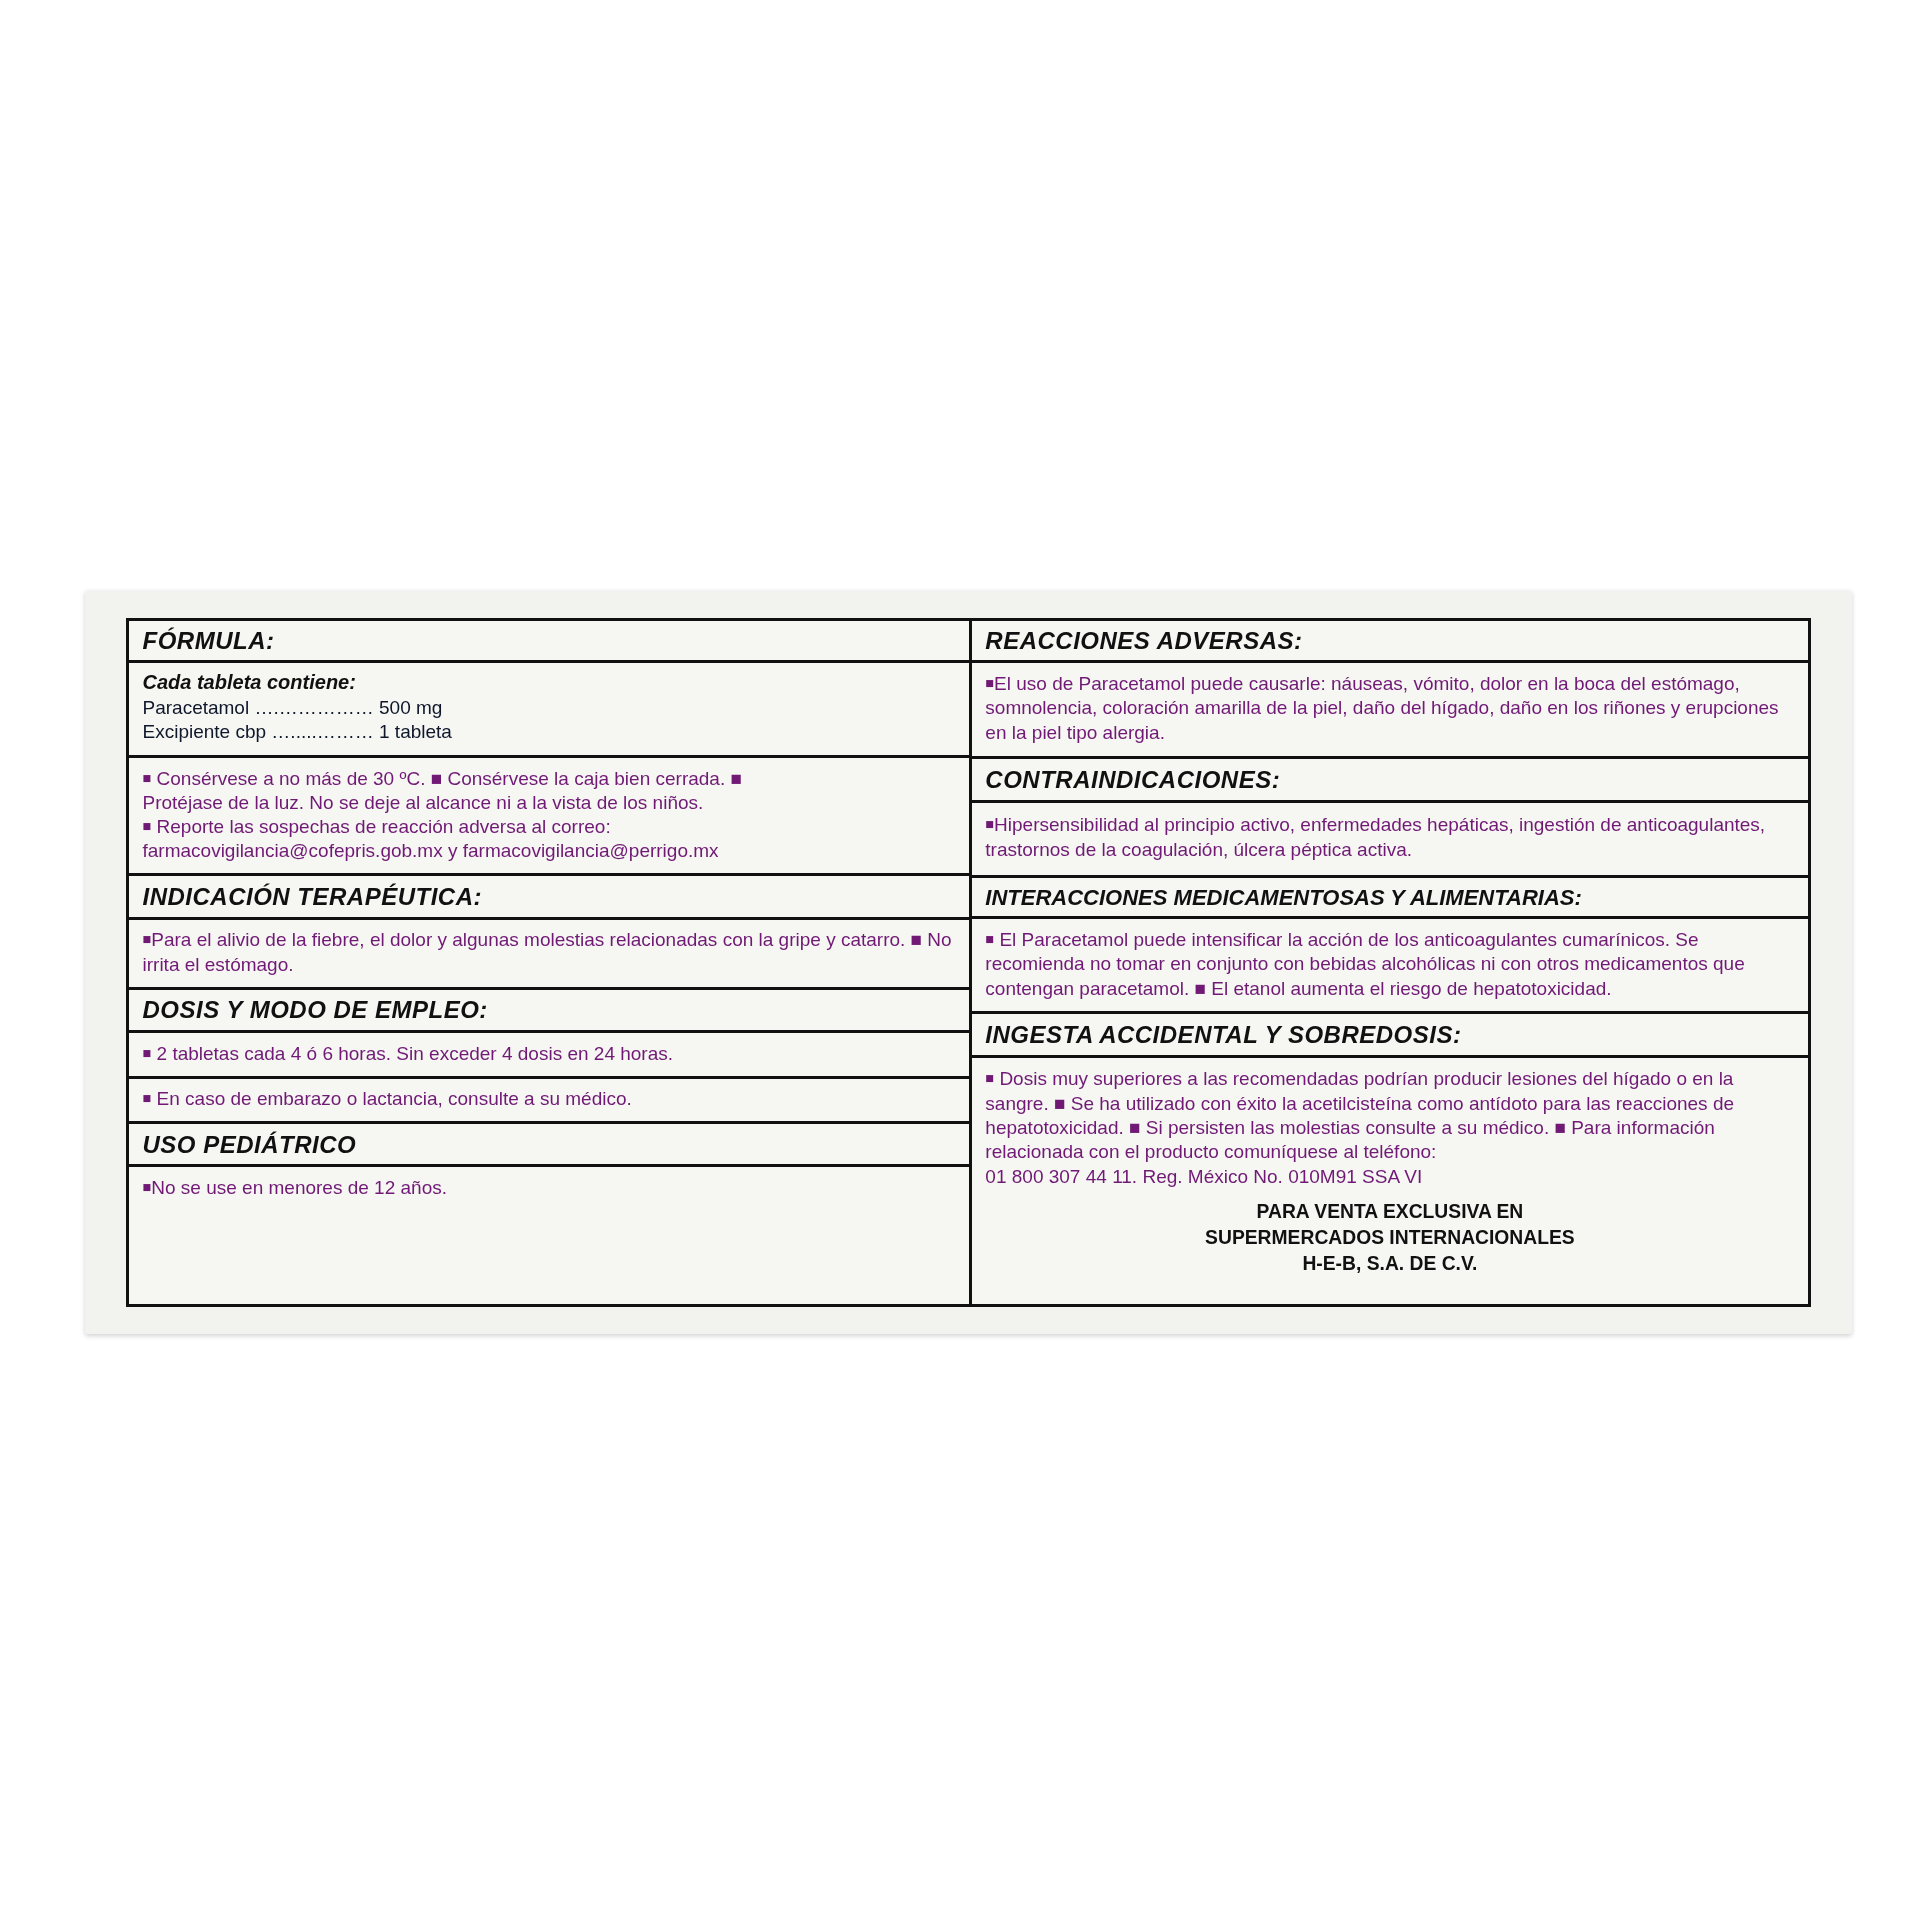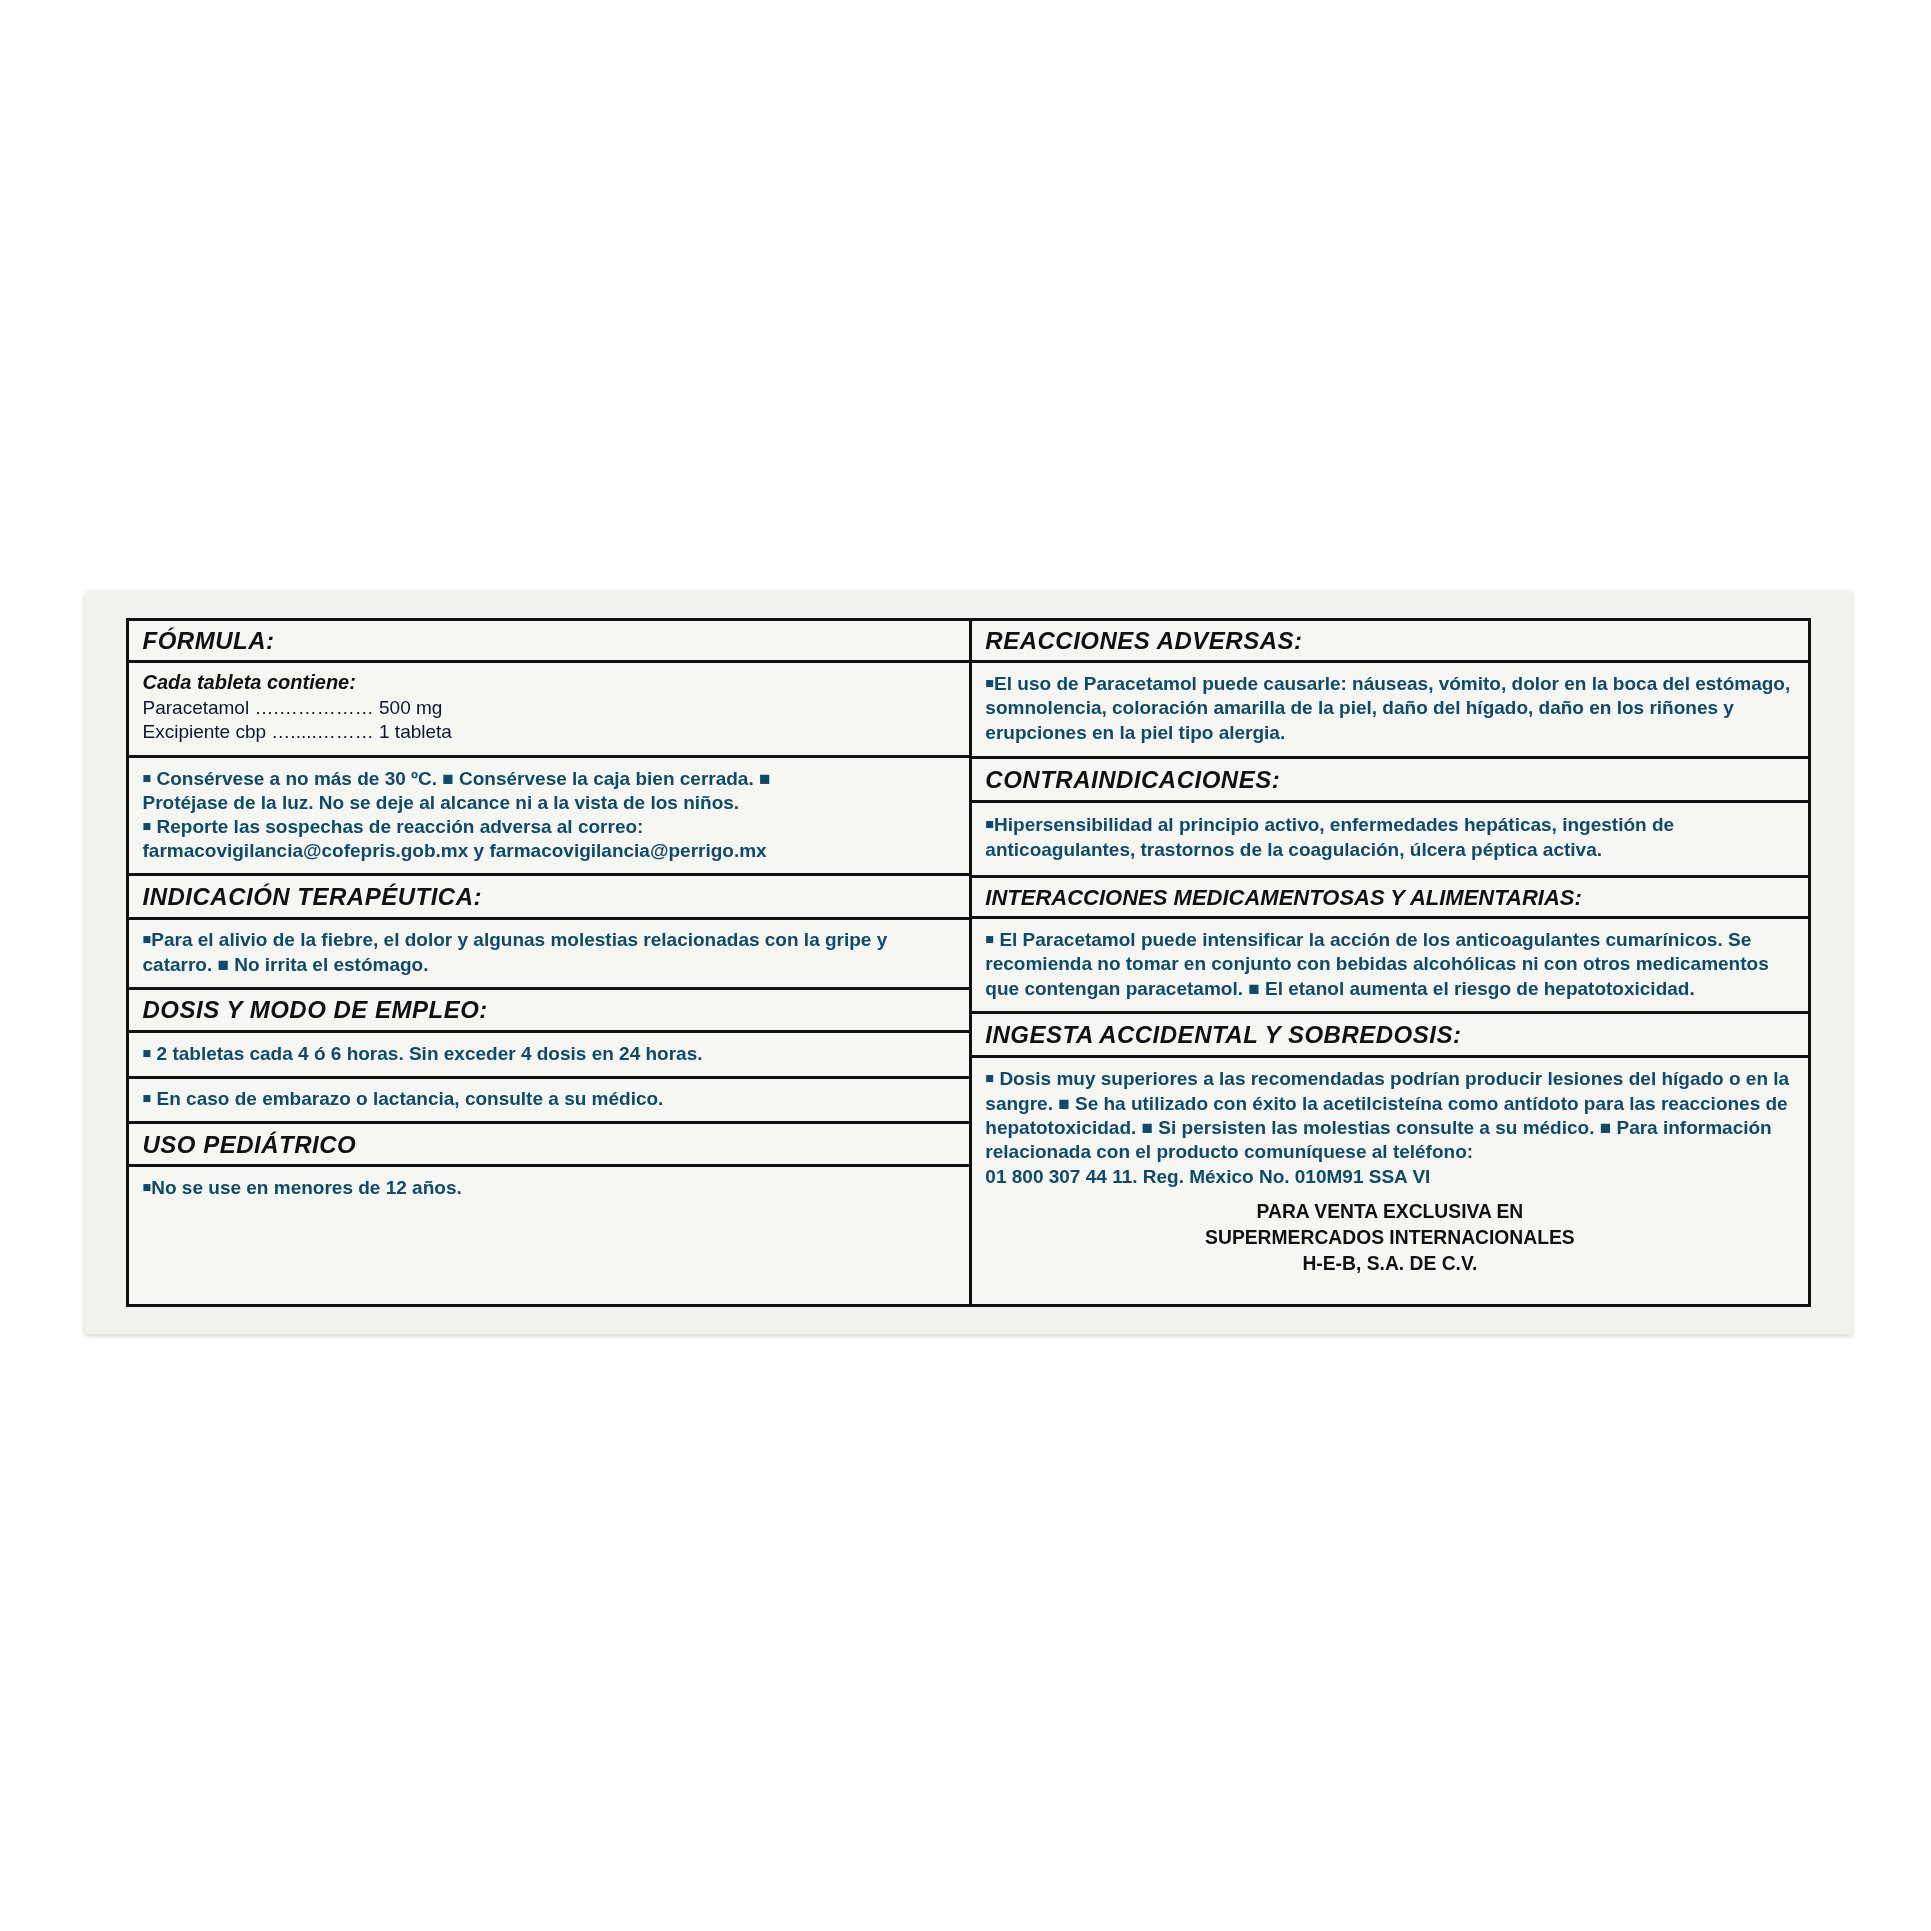--- a/index.html
+++ b/index.html
@@ -75,23 +75,22 @@
   .subheading {
     font-style: italic;
     font-weight: bold;
     font-size: 20px;
     color: #111111;
     margin-bottom: 1.9px;
   }
 
   .body {
     font-size: 19px;
-    color: #0c4a6e;
+    color: #701a75;
     line-height: 1.28;
-    font-weight: bold;
   }
   .mono-line {
     font-size: 19px;
     color: #0f172a;
     line-height: 1.3;
   }
   .sq {
     font-size: 14.5px;
     line-height: 1;
     position: relative;

